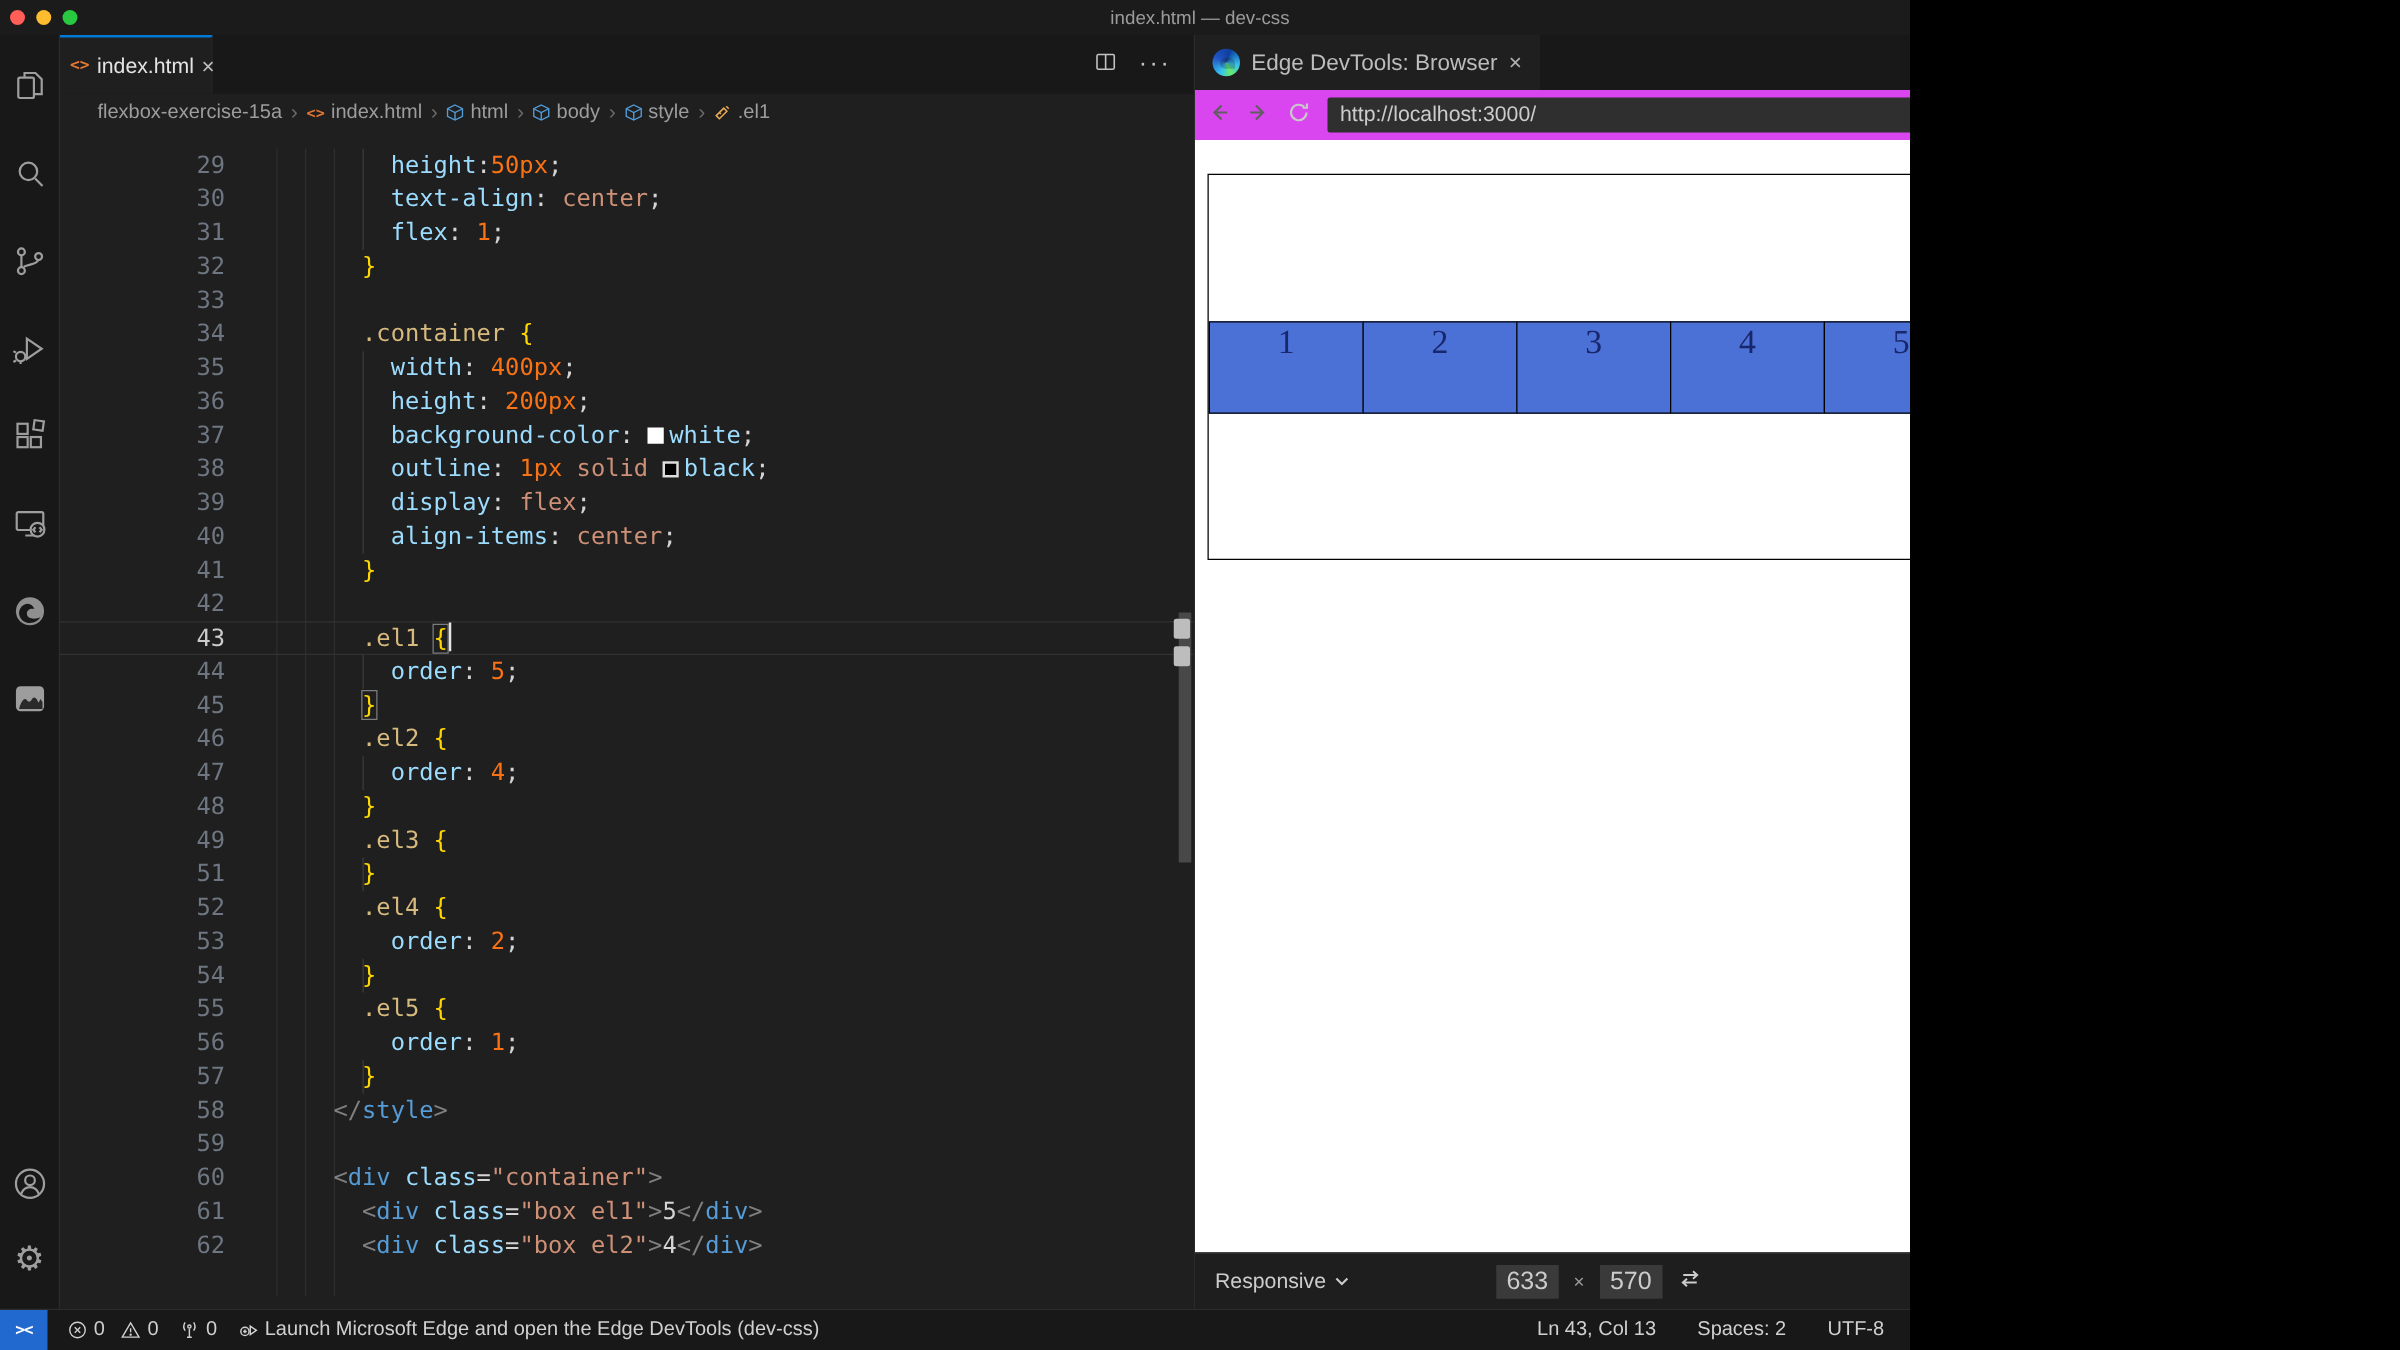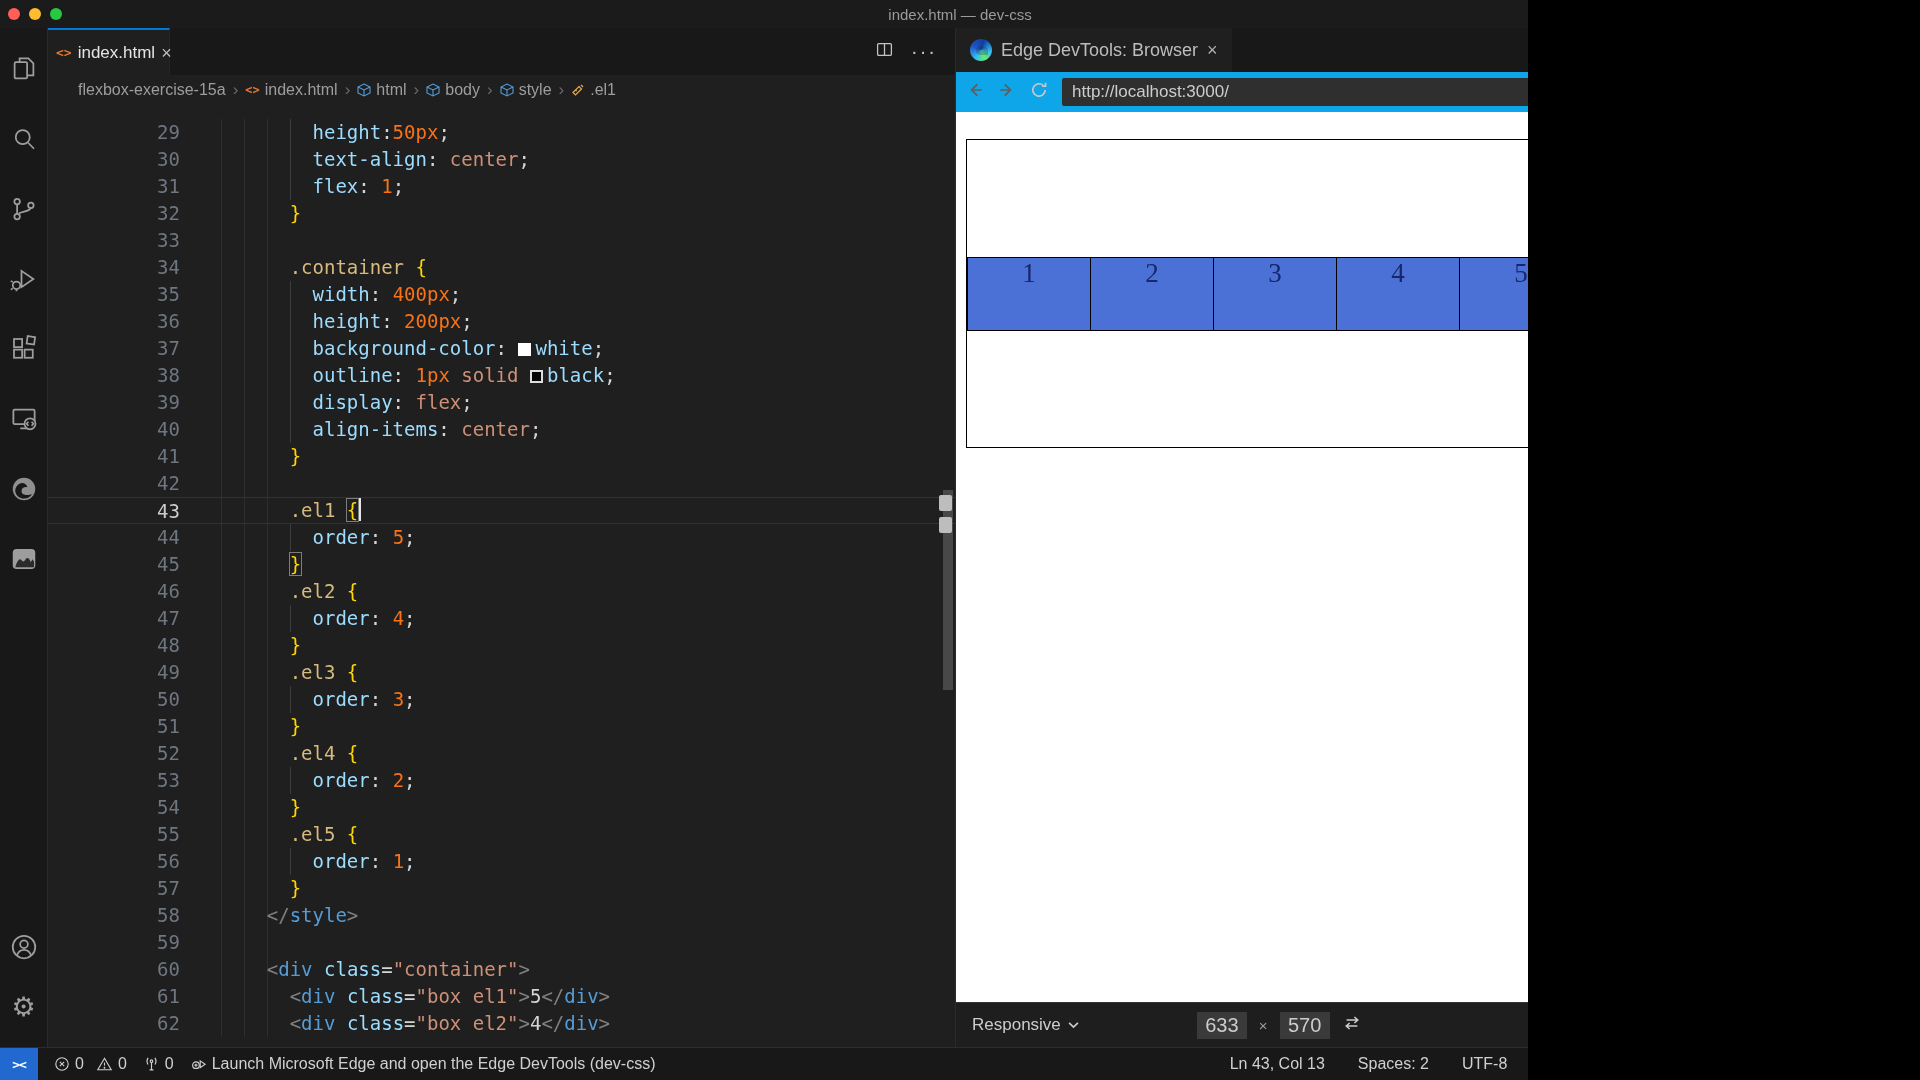--- a/index.html
+++ b/index.html
@@ -67,21 +67,21 @@
               border-left:1px solid #2b2b2b; }
   .panel-tabbar { position:absolute; left:0; top:0; right:0; height:44px; background:#181818; display:flex; align-items:stretch; }
   .panel-tab { display:flex; align-items:center; gap:9px; padding:0 14px; background:#1f1f1f; }
   .panel-tab-label { font-size:18px; color:#bdbdbd; }
   .panel-close { color:#b0b0b0; font-size:18px; }
   .panel-actions { margin-left:auto; display:flex; align-items:center; padding-right:16px; }
   .edge-logo { width:22px; height:22px; border-radius:50%;
                background:conic-gradient(from 210deg,#35c1f1,#2254c5,#0d3f9e,#35c1f1 70%,#66eb6e 85%,#35c1f1); position:relative; }
   .edge-logo::after { content:""; position:absolute; left:6px; top:7px; width:12px; height:9px; border-radius:50% 50% 0 40%;
                background:#1f1f1f; opacity:.25; }
-  .browser-toolbar { position:absolute; left:0; top:44px; right:0; height:40px; background:#0ea5e9; display:flex;
+  .browser-toolbar { position:absolute; left:0; top:44px; right:0; height:40px; background:#d946ef; display:flex;
                align-items:center; padding:0 10px; gap:14px; }
   .nav-ic svg { stroke:#5f5f5f; fill:none; stroke-width:1.6; }
   .reload-ic svg { stroke:#c9c9c9; fill:none; stroke-width:1.5; }
   .urlbar { flex:1; height:28px; background:#2f2f2f; border-radius:2px; display:flex; align-items:center;
             padding-left:10px; font-size:17px; color:#cccccc; }
   .pickwin svg { stroke:#c9c9c9; fill:none; stroke-width:1.3; }
 
   .viewport { position:absolute; left:0; top:84px; right:0; height:890px; background:#ffffff; }
   .page-container { position:absolute; left:11px; top:28px; width:616px; height:307px; outline:1px solid #000;
                     display:flex; align-items:center; }
@@ -356,24 +356,20 @@
           </div>
           <div class="code-line">
             <div class="ln">48</div>
             <div class="lt"><span class="tk-ws">      </span><span class="tk-br">}</span></div>
           </div>
           <div class="code-line">
             <div class="ln">49</div>
             <div class="lt"><span class="tk-ws">      </span><span class="tk-se">.el3</span><span class="tk-ws"> </span><span class="tk-br">{</span></div>
           </div>
           <div class="code-line">
-            <div class="ln">50</div>
-            <div class="lt"><span class="tk-ws">        </span><span class="tk-pr">order</span><span class="tk-pu">:</span><span class="tk-ws"> </span><span class="tk-nu">3</span><span class="tk-pu">;</span></div>
-          </div>
-          <div class="code-line">
             <div class="ln">51</div>
             <div class="lt"><span class="tk-ws">      </span><span class="tk-br">}</span></div>
           </div>
           <div class="code-line">
             <div class="ln">52</div>
             <div class="lt"><span class="tk-ws">      </span><span class="tk-se">.el4</span><span class="tk-ws"> </span><span class="tk-br">{</span></div>
           </div>
           <div class="code-line">
             <div class="ln">53</div>
             <div class="lt"><span class="tk-ws">        </span><span class="tk-pr">order</span><span class="tk-pu">:</span><span class="tk-ws"> </span><span class="tk-nu">2</span><span class="tk-pu">;</span></div>

